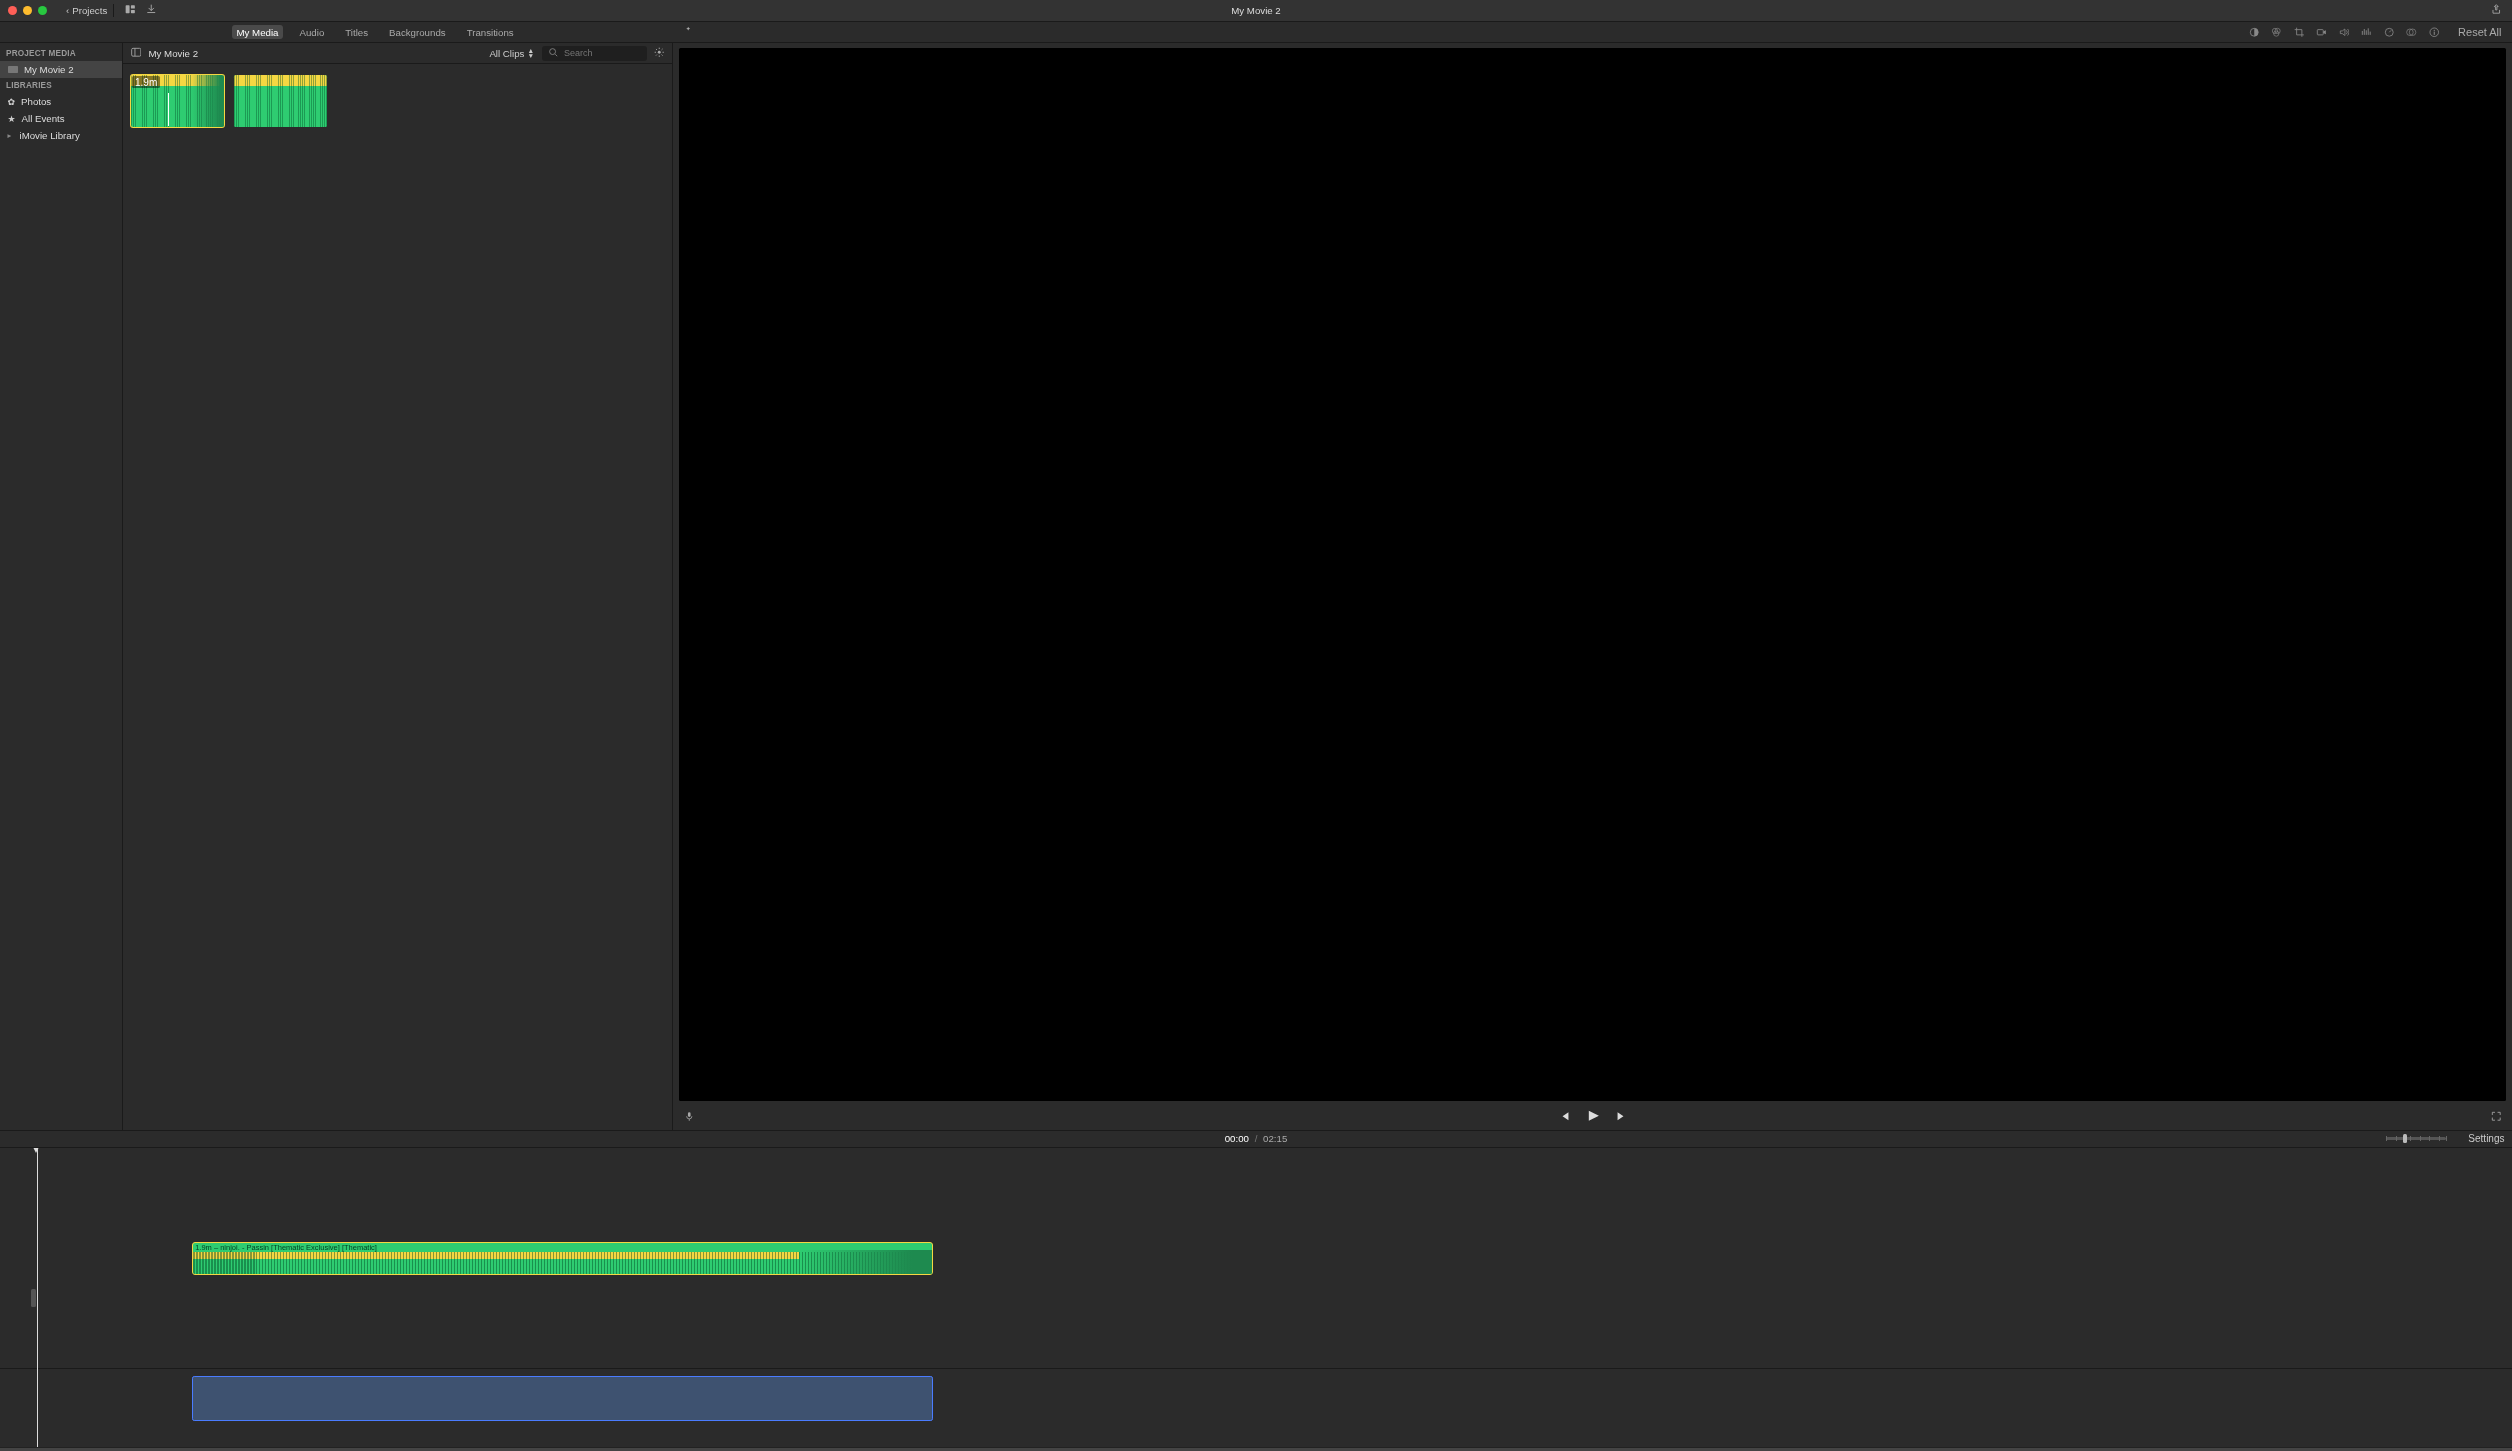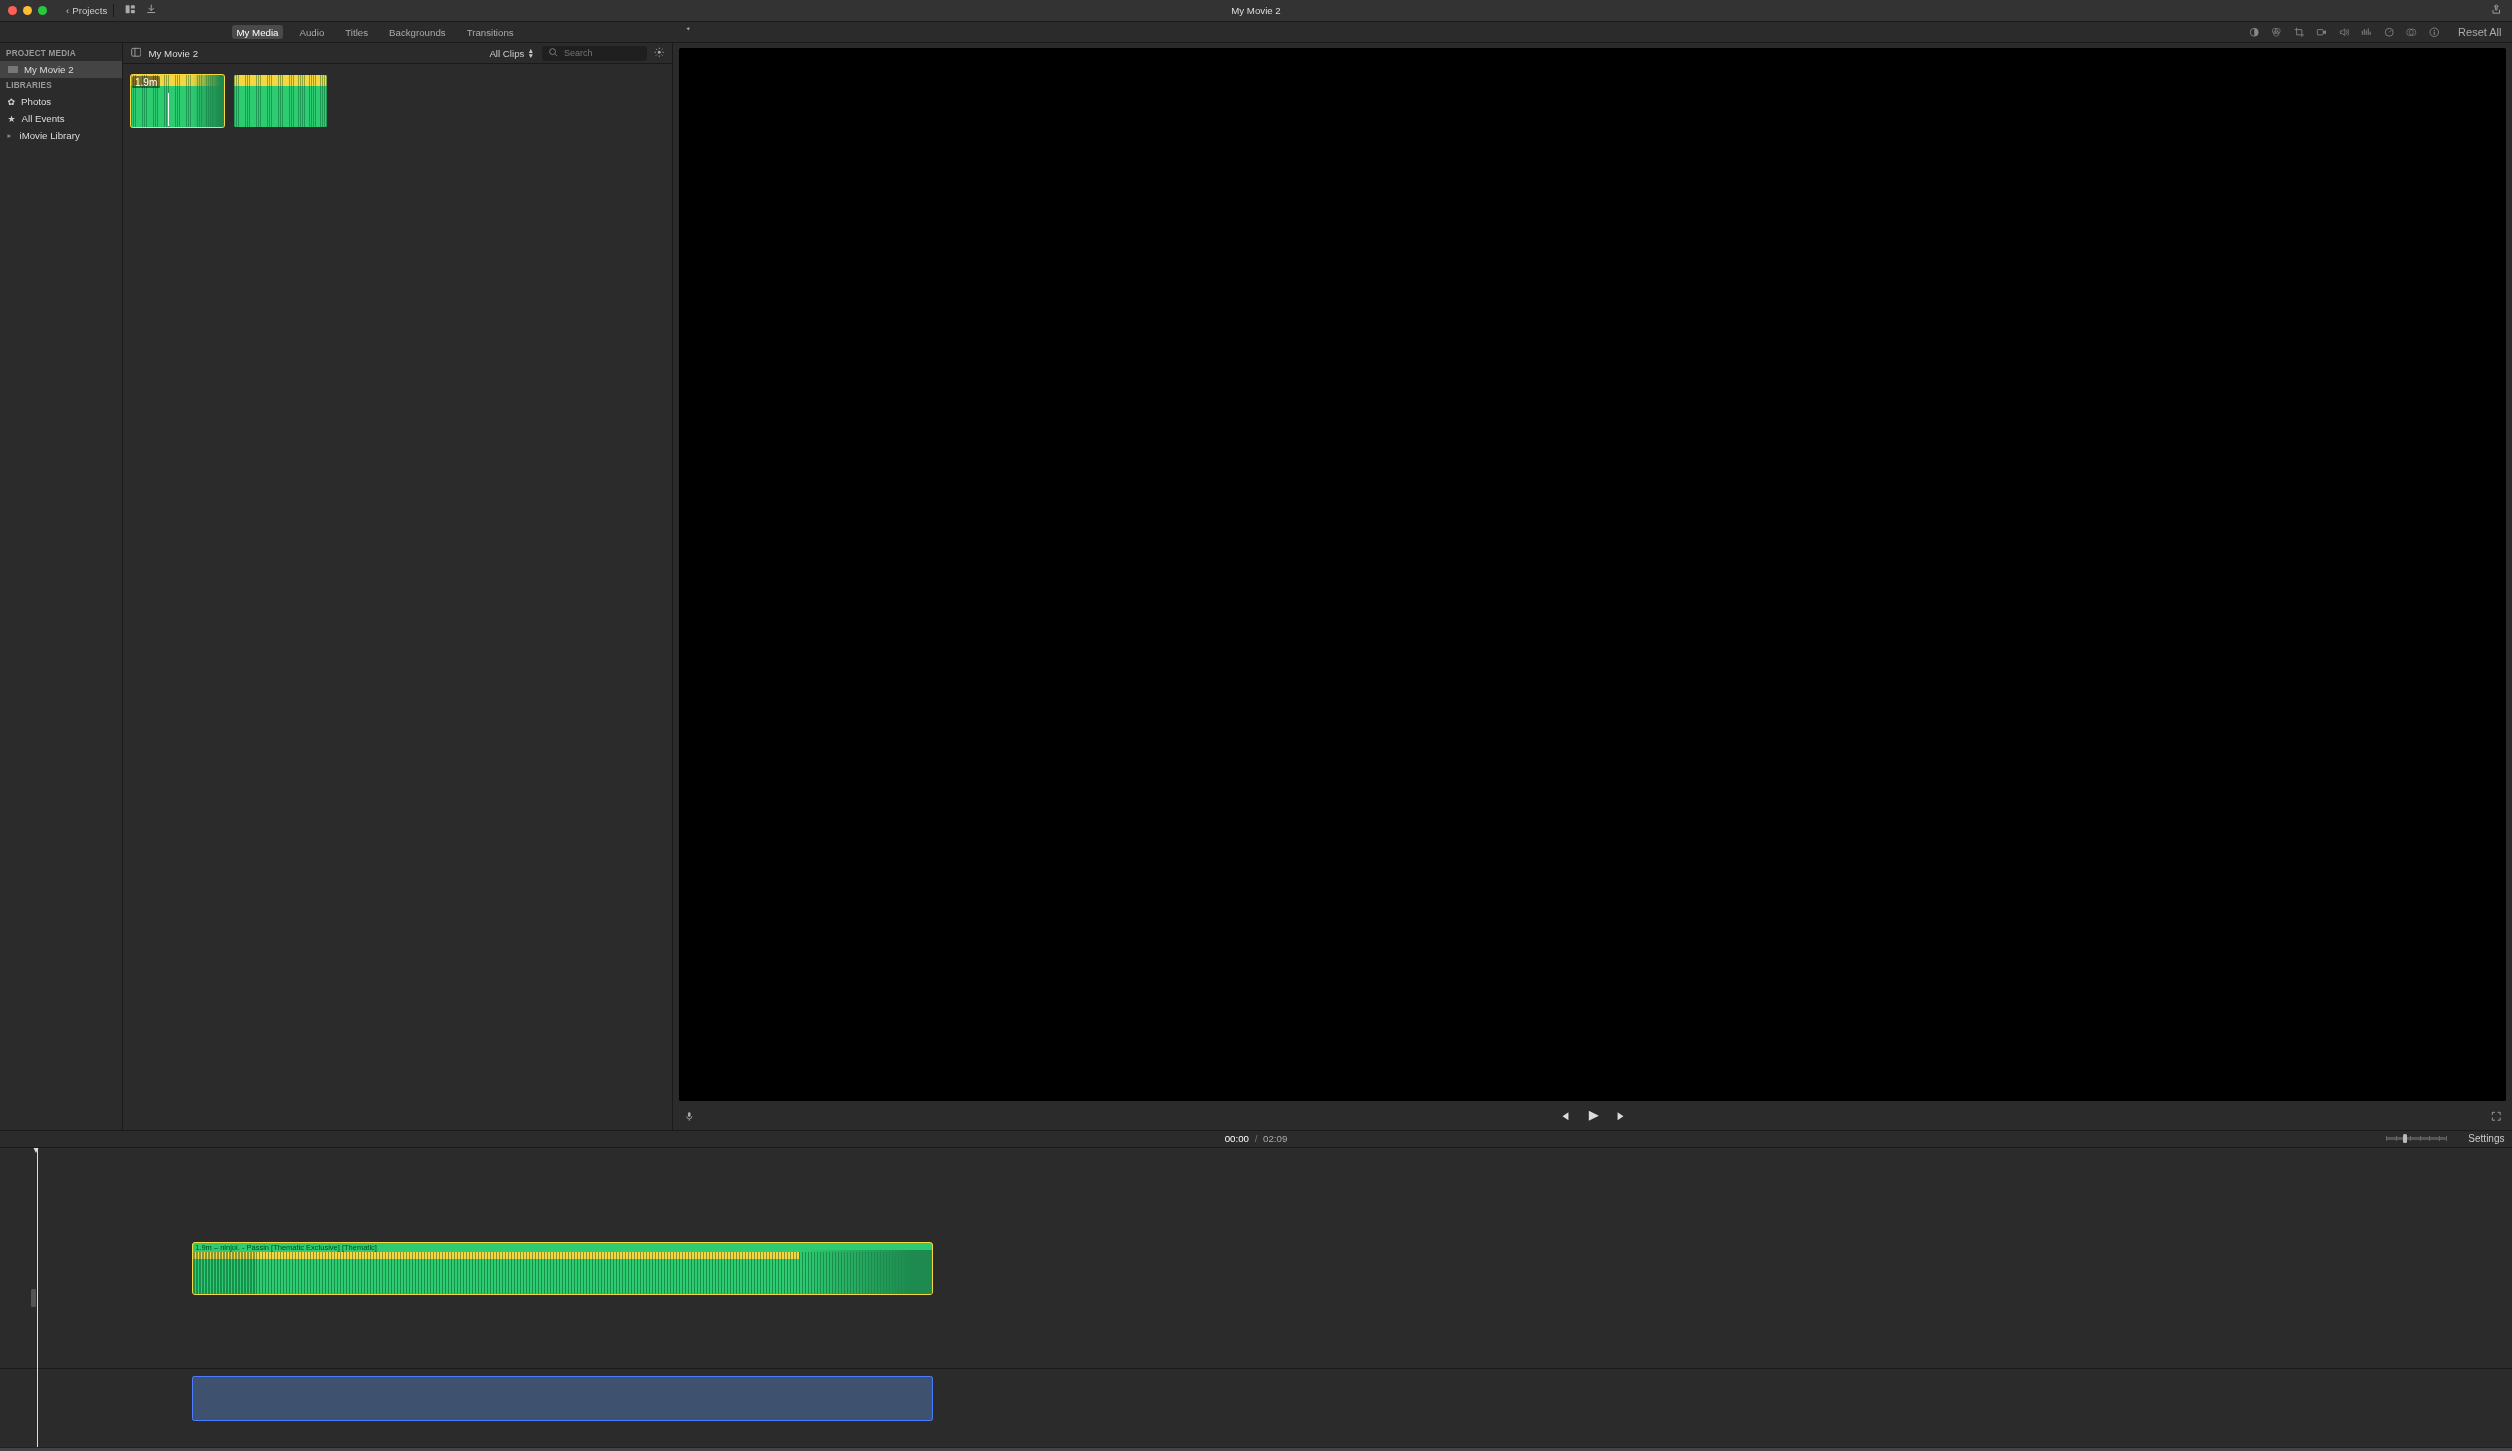--- a/index.html
+++ b/index.html
@@ -71,21 +71,21 @@
 .zoom .knob{position:absolute;left:28%;top:-3px;width:4.5px;height:8.2px;background:#bbb;border-radius:1.5px;cursor:pointer;}
 .zoom .tick{position:absolute;top:-1.5px;width:0.7px;height:5.2px;background:#666;}
 .settings{position:absolute;right:7.5px;color:#ccc;font-size:10px;cursor:pointer;}
 
 
 .timeline { flex:0 0 299px; background:#2b2b2b; position:relative; overflow:hidden;}
 .playhead { position:absolute; left:37px; top:0; bottom:0; width:0.7px; background:#ddd; z-index:5;}
 .playhead::before{content:"";position:absolute;top:-0.7px;left:-3.7px;width:0;height:0;border-left:3.7px solid transparent;border-right:3.7px solid transparent;border-top:6px solid #ddd;}
 .stub { position:absolute; left:31px; top:141px; width:4.5px; height:18px; background:#555; border-radius:1.5px; cursor:pointer;}
 
-.tl-clip { position:absolute; left:192px; top:94px; width:741px; height:53px; border:1.5px solid #f5d742; border-radius:3px; background:#2ecc71; overflow:hidden; cursor:pointer;}
+.tl-clip { position:absolute; left:192px; top:94px; width:741px; height:33px; border:1.5px solid #f5d742; border-radius:3px; background:#2ecc71; overflow:hidden; cursor:pointer;}
 .tl-clip .label{position:absolute;top:0.7px;left:2.2px;font-size:7.5px;color:#042;z-index:2;white-space:nowrap;}
 .tl-clip .yband{position:absolute;top:9px;left:0;right:18%;height:7.5px;background:#f5d742;}
 .tl-clip .wlines{position:absolute;inset:0;background-image:repeating-linear-gradient(90deg, rgba(0,70,35,.45) 0 0.7px, transparent 0.7px 1.5px);top:9px;}
 .tl-clip .fade{position:absolute;right:0;top:7.5px;bottom:0;width:18%;background:linear-gradient(90deg,transparent,#1e8a4f 85%);}
 
 .divider { position:absolute; left:0; right:0; top:220px; height:0.7px; background:#1a1a1a;}
 .bg-clip { position:absolute; left:192px; top:228px; width:741px; height:45px; border:0.7px solid #4a7cff; background:#3e5270; border-radius:2.2px; cursor:pointer;}
 
 .footer { height:4.5px; background:#444; border-top:0.7px solid #222;}
 
@@ -289,21 +289,21 @@
             </svg>
         </span>
       </div>
     </div>
   </div>
 
   <div class="tl-hdr">
     <div class="time">
       <span class="cur">00:00</span>
       <span class="sep">/</span>
-      <span class="tot">02:09</span>
+      <span class="tot">02:15</span>
     </div>
     <div class="zoom">
       <div class="tick" style="left:0"></div>
         <div class="tick" style="left:16%"></div>
         <div class="tick" style="left:40%"></div>
         <div class="tick" style="left:56%"></div>
         <div class="tick" style="left:72%"></div>
         <div class="tick" style="left:88%"></div>
         <div class="tick" style="left:100%"></div>
       <div class="knob"></div>

